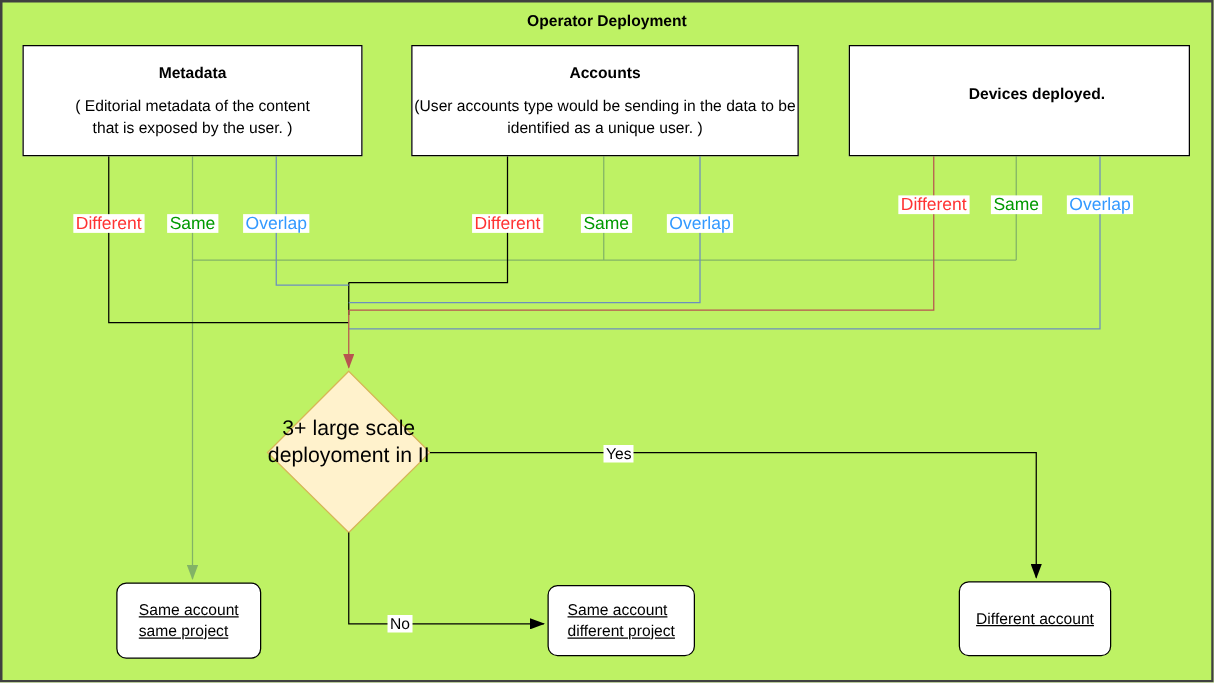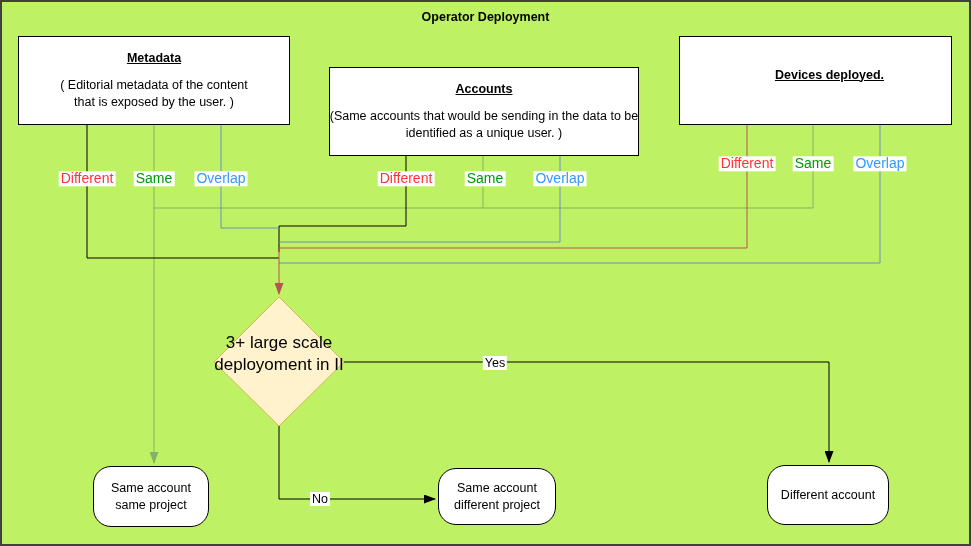--- a/index.html
+++ b/index.html
@@ -11,41 +11,41 @@
   .page-title{
     position:absolute;top:8px;left:0;right:0;text-align:center;
     font-size:12.5px;font-weight:bold;
   }
   .wires{position:absolute;left:0;top:0;width:971px;height:546px;}
   .node{
     position:absolute;border:1px solid #000;background:#fff;box-sizing:border-box;
     display:flex;flex-direction:column;align-items:center;justify-content:center;
     text-align:center;
   }
-  .node-title{font-size:12.5px;font-weight:bold;white-space:pre;margin-bottom:12px;text-decoration:underline;}
+  .node-title{font-size:12.5px;font-weight:bold;white-space:pre;margin-bottom:12px;}
   .node-desc{font-size:12.5px;white-space:pre;line-height:1.32;}
   .branch-label{
     position:absolute;transform:translate(-50%,-50%);
     font-size:14px;background:#fff;padding:0 2px;line-height:1.1;white-space:pre;
   }
   .lbl-red{color:#FF3333;}
   .lbl-green{color:#009900;}
   .lbl-blue{color:#3399FF;}
   .diamond-label{
     position:absolute;left:277px;top:352px;transform:translate(-50%,-50%);
     font-size:17px;text-align:center;white-space:pre;line-height:1.3;
   }
   .edge-label{
     position:absolute;transform:translate(-50%,-50%);
     font-size:12.5px;background:#fff;padding:0 2px;white-space:pre;
   }
   .outcome{
-    position:absolute;border:1px solid #000;border-radius:18px;background:#fff;
+    position:absolute;border:1px solid #000;border-radius:8px;background:#fff;
     box-sizing:border-box;display:flex;align-items:center;justify-content:center;
-    text-align:center;font-size:12.5px;white-space:pre;line-height:1.32;
+    font-size:12.5px;white-space:pre;line-height:1.32;text-decoration:underline;
   }
 </style>
 </head>
 <body>
 
 <div class="canvas">
 
   <div class="page-title">Operator Deployment</div>
 
   <svg class="wires" width="971" height="546" viewBox="0 0 971 546" xmlns="http://www.w3.org/2000/svg">
@@ -81,23 +81,23 @@
 
     <polyline points="342,360 827,360 827,460" fill="none" stroke="#000000" stroke-width="1" marker-end="url(#ar-black)"></polyline>
     <polyline points="277,424 277,497 433,497" fill="none" stroke="#000000" stroke-width="1" marker-end="url(#ar-black)"></polyline>
   </svg>
 
   <div class="node" style="left:16px;top:34px;width:272px;height:89px;">
     <div class="node-title">Metadata</div>
     <div class="node-desc">( Editorial metadata of the content
 that is exposed by the user. )</div>
   </div>
-  <div class="node" style="left:327px;top:34px;width:310px;height:89px;margin-top:31px;">
+  <div class="node" style="left:327px;top:34px;width:310px;height:89px;">
     <div class="node-title">Accounts</div>
-    <div class="node-desc">(Same accounts that would be sending in the data to be
+    <div class="node-desc">(User accounts type would be sending in the data to be
 identified as a unique user. )</div>
   </div>
   <div class="node" style="left:677px;top:34px;width:273px;height:89px;padding-left:28px;">
     <div class="node-title">Devices deployed.</div>
   </div>
 
   <div class="branch-label lbl-red" style="left:85px;top:177px;">Different</div>
   <div class="branch-label lbl-green" style="left:152px;top:177px;">Same</div>
   <div class="branch-label lbl-blue" style="left:219px;top:177px;">Overlap</div>
 

